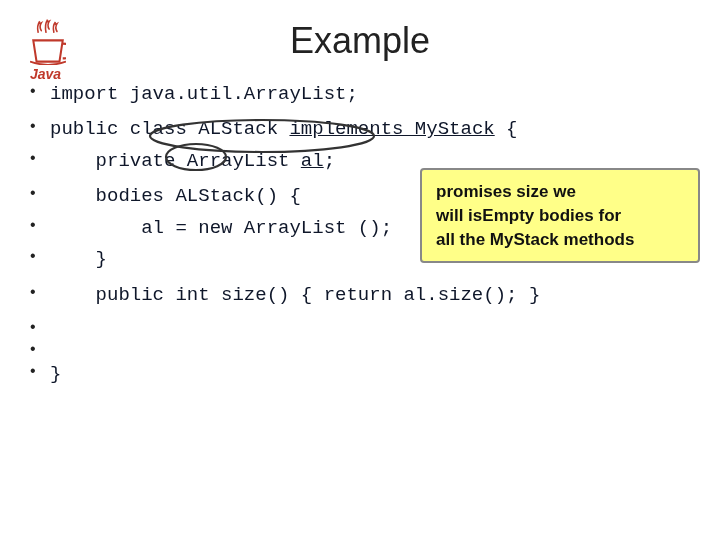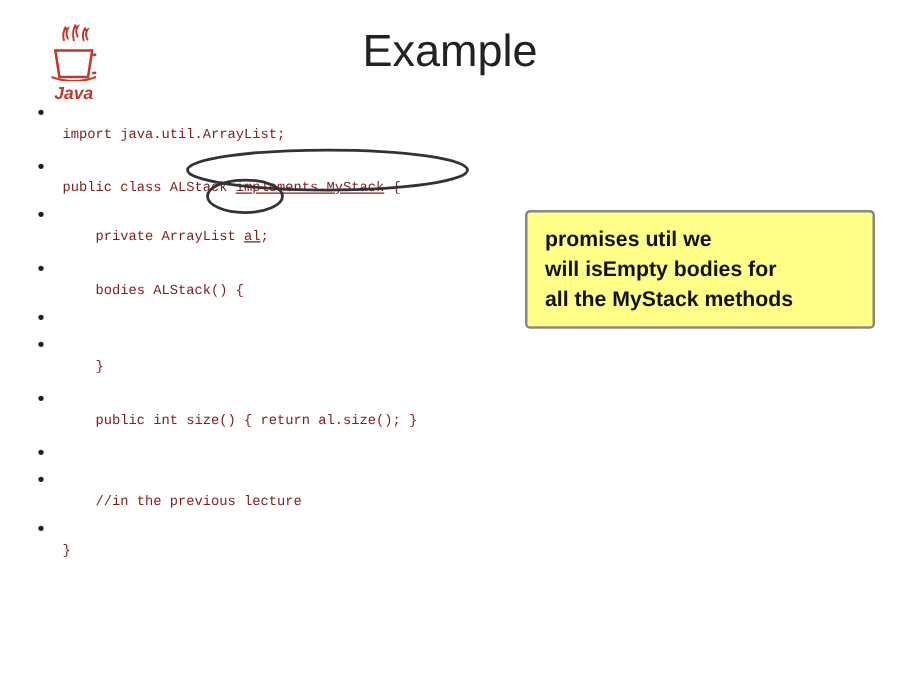--- a/index.html
+++ b/index.html
@@ -37,21 +37,20 @@
       position: absolute;
       left: 0;
       top: -5px;
       width: 58px;
       height: 58px;
     }
 
     .java-cup {
       display: flex;
       flex-direction: column;
-      align-items: center;
     }
 
     .flame-svg {
       width: 32px;
       height: 22px;
     }
 
     .java-text {
       font-size: 14px;
       font-weight: bold;
@@ -80,25 +79,24 @@
 
     .bullet {
       min-width: 20px;
       font-size: 16px;
       color: #222;
       padding-top: 2px;
     }
 
     .code-text {
       font-family: 'Courier New', Courier, monospace;
-      font-size: 11px;
-      color: #7f1d1d;
+      font-size: 19px;
+      color: #0f172a;
       line-height: 1.55;
       white-space: pre;
-      margin-top: 20px;
     }
 
     .small-spacer {
       height: 4px;
     }
 
     
     .callout {
       position: absolute;
       background: #ffff88;
@@ -165,20 +163,21 @@
 
     <div class="small-spacer"></div>
 
     <div class="bullet-item">
       <span class="bullet">•</span>
       <span class="code-text">    bodies ALStack() {</span>
     </div>
 
     <div class="bullet-item">
       <span class="bullet">•</span>
+      <span class="code-text">        al = new ArrayList ();</span>
     </div>
 
     <div class="bullet-item">
       <span class="bullet">•</span>
       <span class="code-text">    }</span>
     </div>
 
     <div class="small-spacer"></div>
 
     <div class="bullet-item">
@@ -187,36 +186,35 @@
     </div>
 
     <div class="small-spacer"></div>
 
     <div class="bullet-item">
       <span class="bullet">•</span>
     </div>
 
     <div class="bullet-item">
       <span class="bullet">•</span>
-      <span class="code-text">    //in the previous lecture</span>
     </div>
 
     <div class="bullet-item">
       <span class="bullet">•</span>
       <span class="code-text">}</span>
     </div>
 
   </div>
 
   <svg style="position:absolute;top:0;left:0;width:720px;height:540px;pointer-events:none;z-index:5;" xmlns="http://www.w3.org/2000/svg">
 
     <ellipse cx="262" cy="136" rx="112" ry="16" fill="none" stroke="#333" stroke-width="2.2"></ellipse>
 
     <ellipse cx="196" cy="157" rx="30" ry="13" fill="none" stroke="#333" stroke-width="2.2"></ellipse>
   </svg>
 
   <div class="callout">
-    <span>promises util we</span><br>
+    <span>promises size we</span><br>
     <span>will isEmpty bodies for</span><br>
     <span>all the MyStack methods</span>
   </div>
 
 </div>
 
 </body></html>

